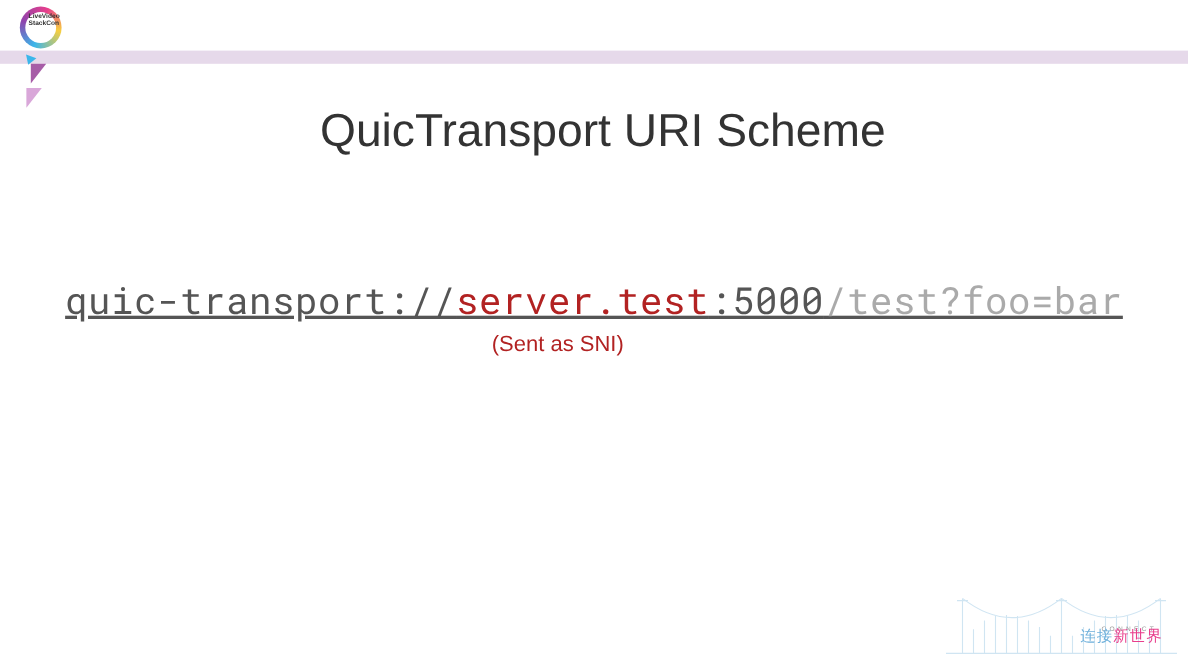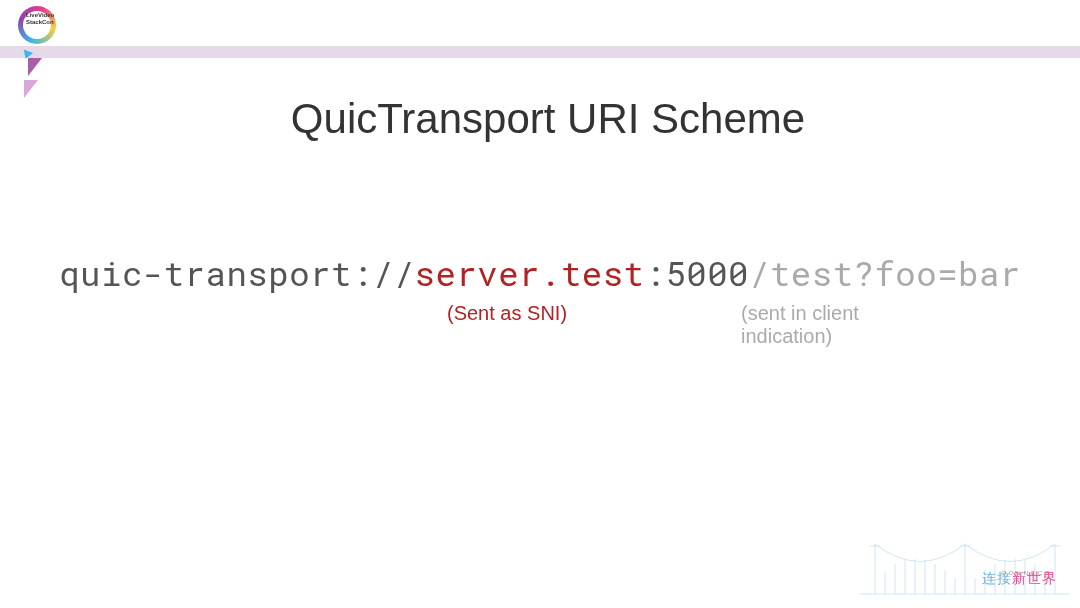--- a/index.html
+++ b/index.html
@@ -105,20 +105,21 @@
       position: absolute;
       top: 250px;
       left: 0;
       right: 0;
       text-align: center;
       font-family: "Roboto Mono", "Courier New", monospace;
       font-size: 34px;
       color: #555555;
       letter-spacing: 0.5px;
       white-space: nowrap;
+      text-decoration: underline;
     }
     .uri-host {
       color: #b22222;
     }
     .uri-path {
       color: #aaaaaa;
     }
     .annot-row {
       position: absolute;
       top: 302px;
@@ -185,21 +186,20 @@
 <div class="triangle-2"></div>
 
 <h1 class="title">QuicTransport URI Scheme</h1>
 
 <div class="uri-line">
   <span>quic-transport://</span><span class="uri-host">server.test</span><span>:5000</span><span class="uri-path">/test?foo=bar</span>
 </div>
 
 <div class="annot-row">
   <span class="annot-sni">(Sent as SNI)</span>
-  <span class="annot-client">(sent in client indication)</span>
 </div>
 
 <svg class="footer-deco" viewBox="0 0 210 72">
   <g stroke="#aad0e8" stroke-width="1" fill="none">
     <path d="M0 60 L210 60"></path>
     <path d="M15 60 L15 10 M15 10 Q60 45 105 10 M105 10 L105 60 M105 10 Q150 45 195 10 M195 10 L195 60"></path>
     <path d="M25 60 L25 38 M35 60 L35 30 M45 60 L45 26 M55 60 L55 25 M65 60 L65 26 M75 60 L75 30 M85 60 L85 36 M95 60 L95 44"></path>
     <path d="M115 60 L115 44 M125 60 L125 36 M135 60 L135 30 M145 60 L145 26 M155 60 L155 25 M165 60 L165 26 M175 60 L175 30 M185 60 L185 38"></path>
     <path d="M10 12 L20 12 M100 12 L110 12 M190 12 L200 12"></path>
   </g>

